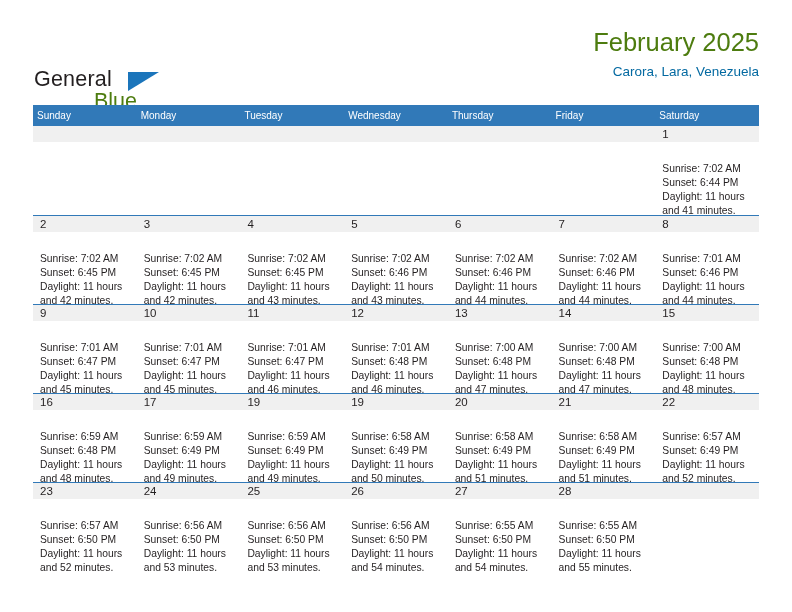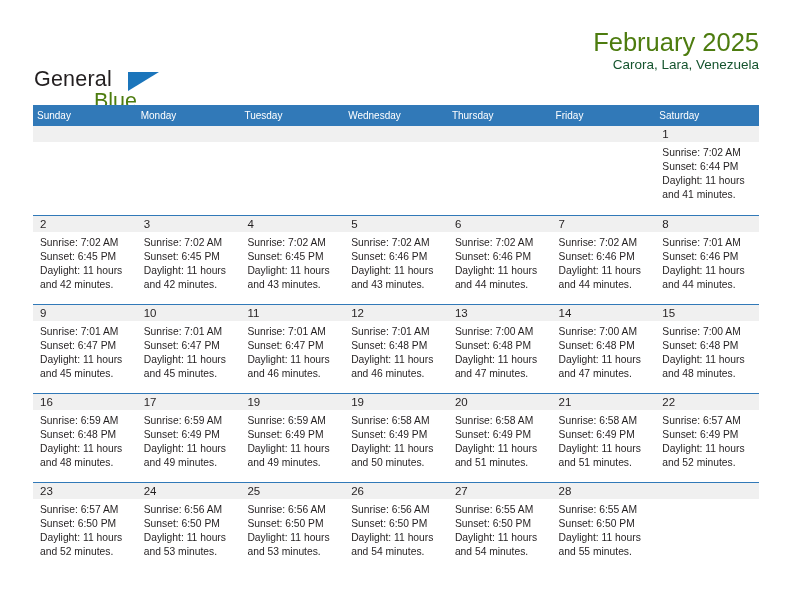--- a/index.html
+++ b/index.html
@@ -72,22 +72,23 @@
     top: 0;
     text-align: right;
   }
   .cal-title {
     font-size: 25.5px;
     color: #4d7c0f;
     line-height: 1.15;
     white-space: nowrap;
   }
   .cal-sub {
+    margin-top: 7px;
     font-size: 13.5px;
-    color: #14532d;
+    color: #0369a1;
     line-height: 1.15;
     white-space: nowrap;
   }
 
   
   .calendar {
     position: absolute;
     left: 33px;
     top: 105px;
     width: 726px;
@@ -129,21 +130,21 @@
     box-sizing: border-box;
   }
   .daynum {
     font-size: 11.5px;
     color: #231f20;
     padding-left: 7px;
     line-height: 16px;
     display: block;
   }
   .daybody {
-    padding: 4px 6px 0 7px;
+    padding: 20px 6px 0 7px;
   }
   .dayline {
     font-size: 10.3px;
     color: #231f20;
     line-height: 14.1px;
     white-space: nowrap;
   }
   .daylight-wrap {
     font-size: 10.3px;
     color: #231f20;

